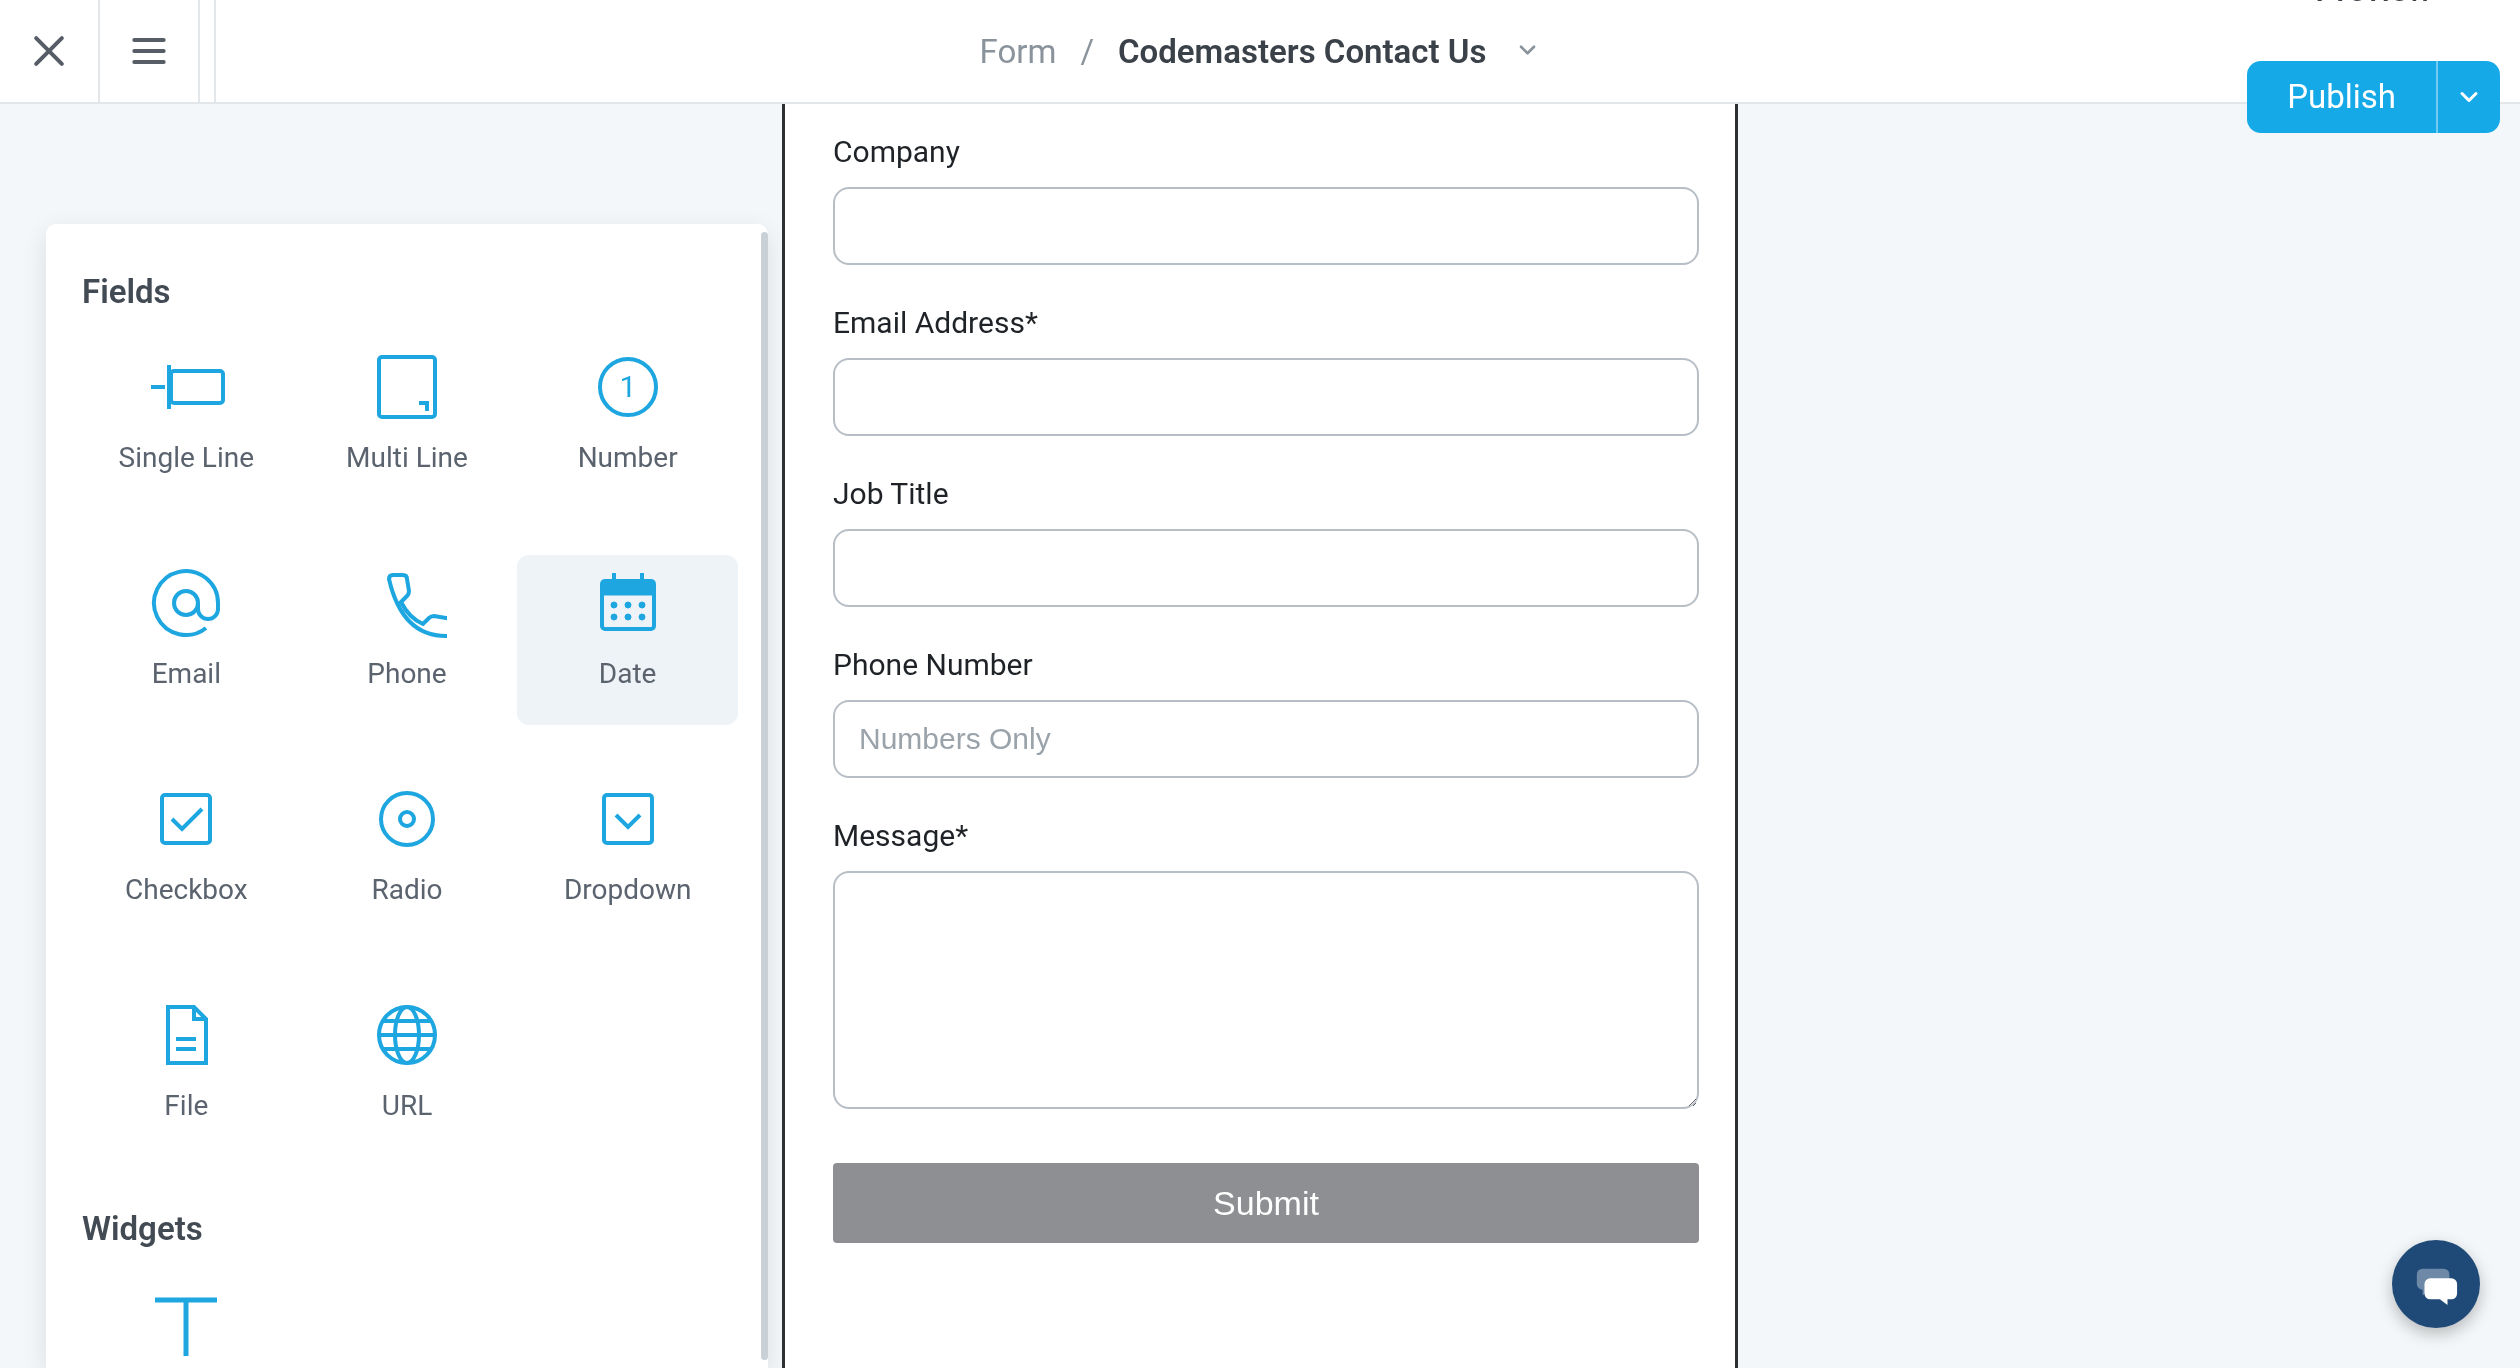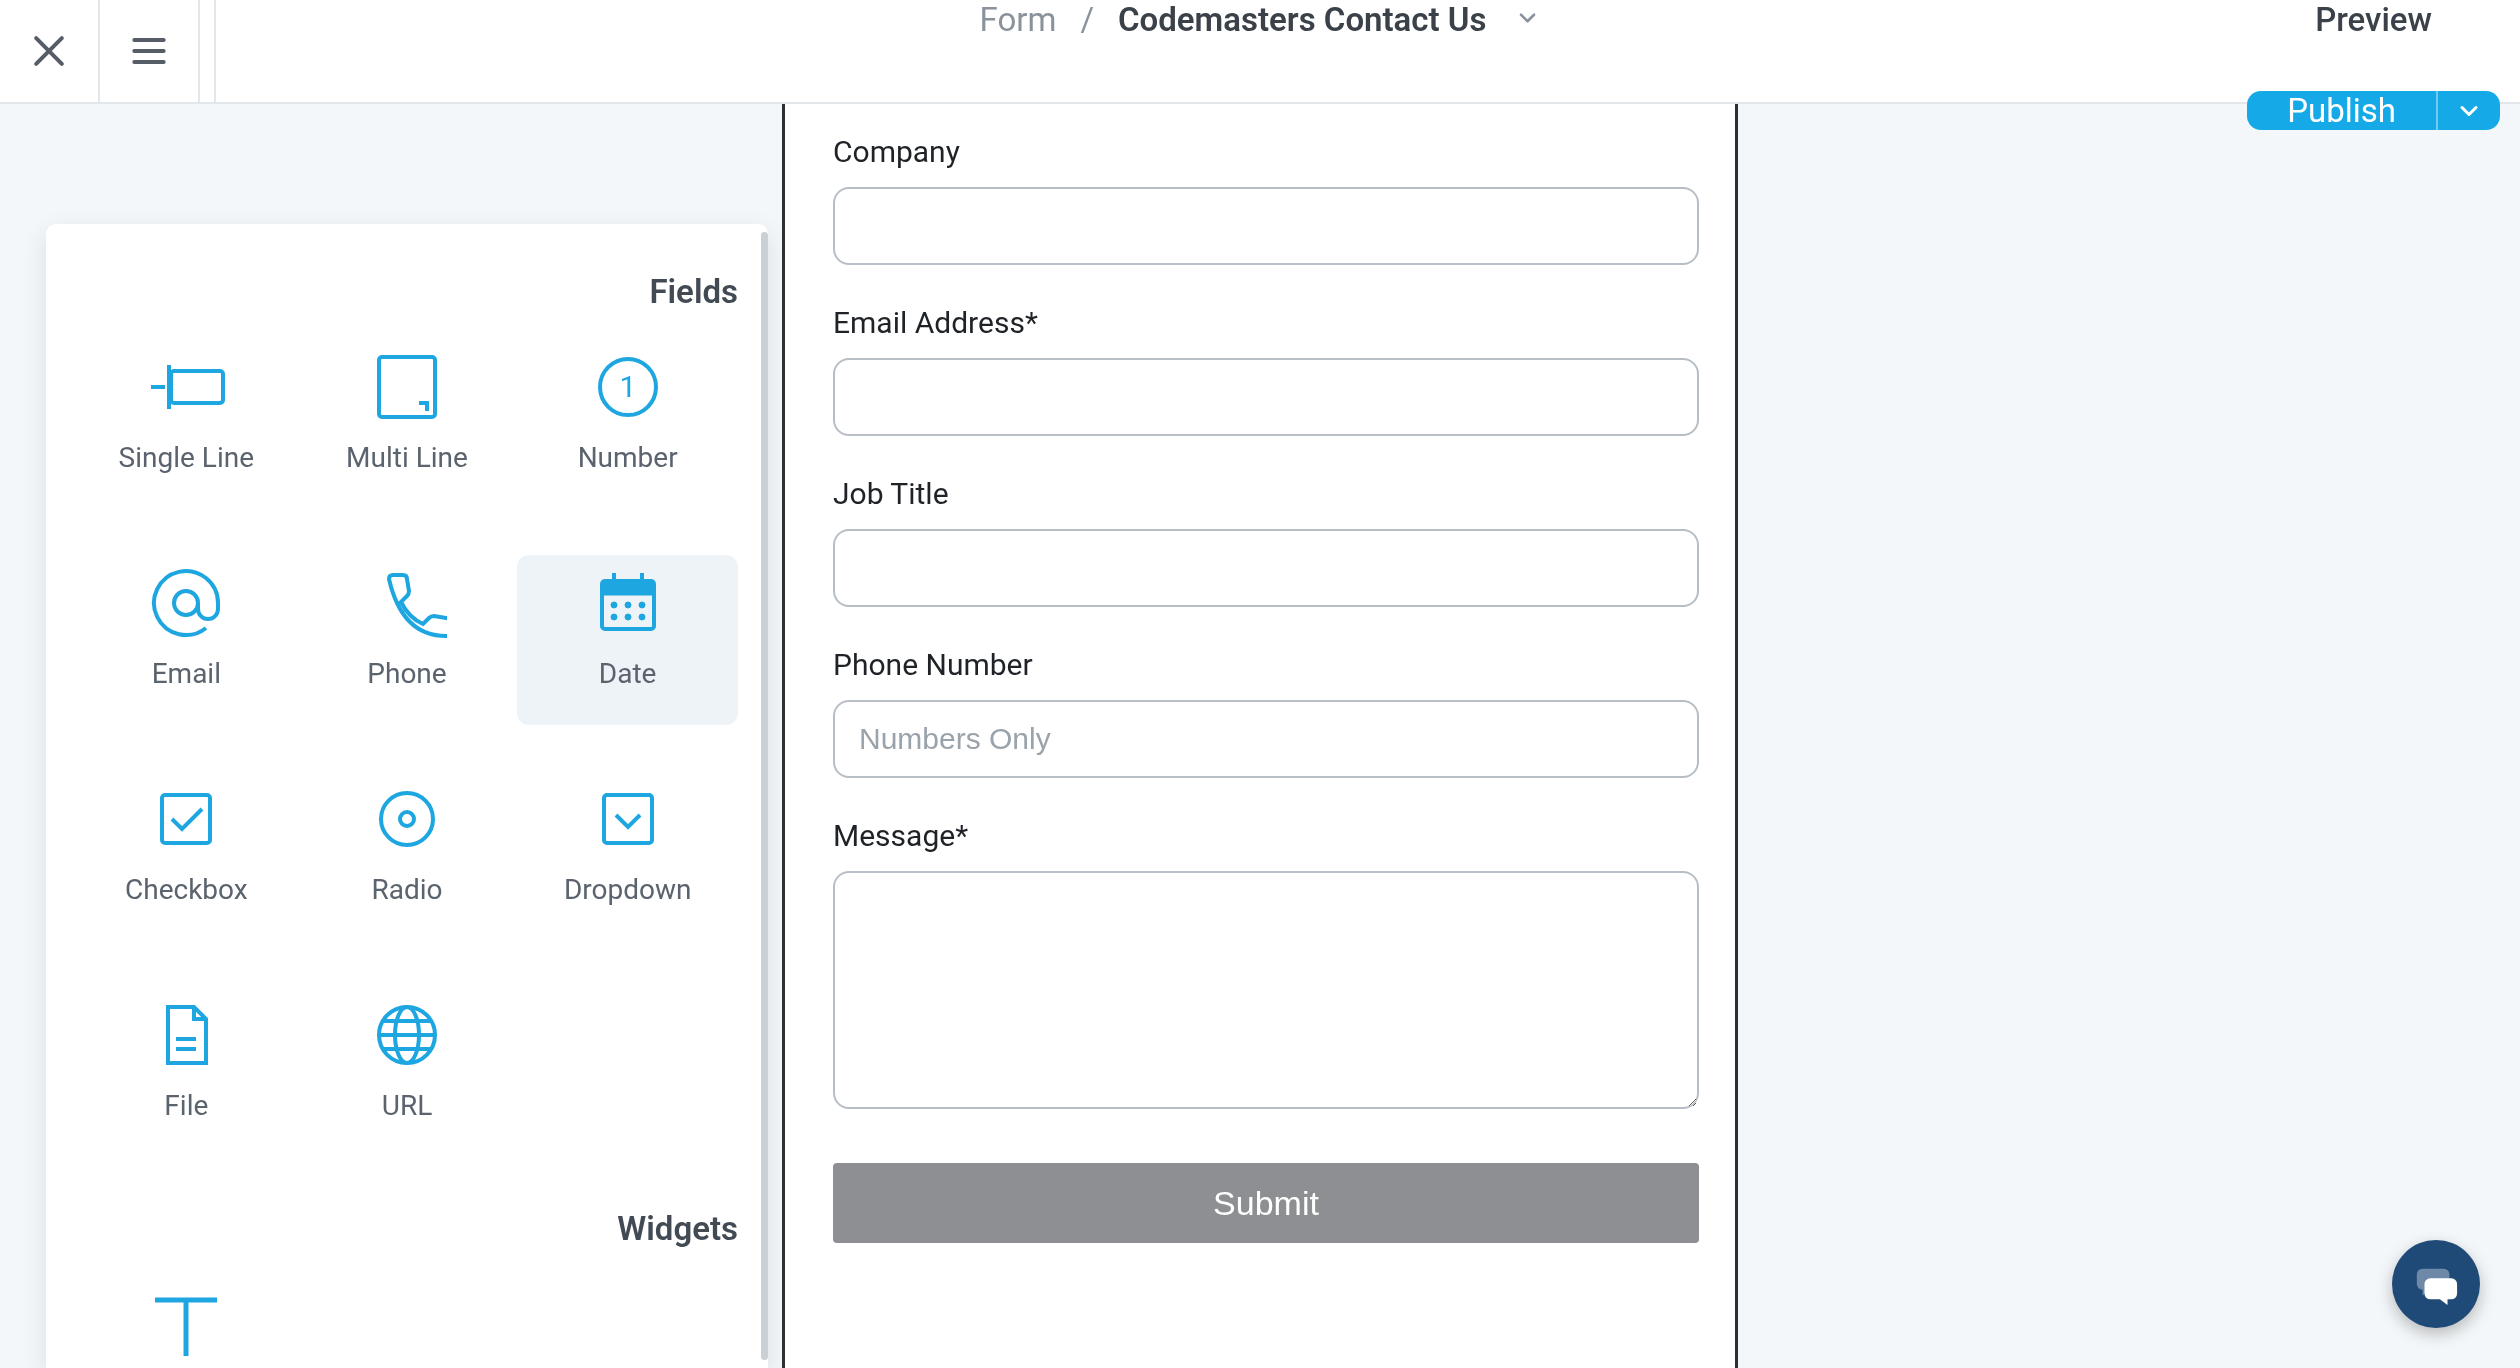--- a/index.html
+++ b/index.html
@@ -2,21 +2,21 @@
 <html><head>
 <meta charset="utf-8">
 <style>
   * { box-sizing: border-box; margin: 0; padding: 0; }
   html, body { width: 2520px; height: 1368px; font-family: -apple-system, "Segoe UI", Roboto, Helvetica, Arial, sans-serif; background: #f4f7f9; overflow: hidden; }
 
   
   .topbar {
     position: absolute; left: 0; top: 0; width: 100%; height: 104px;
     background: #ffffff; border-bottom: 2px solid #e3e7ea;
-    display: flex; 
+    display: flex; align-items: center;
   }
   .tb-left { display: flex; height: 100%; align-items: center; }
   .tb-btn {
     width: 100px; height: 100%; display: flex; align-items: center; justify-content: center;
     border-right: 2px solid #e3e7ea; cursor: pointer;
   }
   .tb-btn svg { stroke: #565d66; }
 
   .tb-center {
     position: absolute; left: 50%; transform: translateX(-50%);
@@ -49,21 +49,21 @@
   
   .sidebar {
     position: absolute; left: 46px; top: 224px; width: 722px; bottom: 0;
     background: #ffffff; border-radius: 10px 10px 0 0; box-shadow: 0 8px 26px rgba(0,0,0,.10);
     padding: 40px 30px 0 30px; overflow: hidden;
   }
   .sidebar::after{
     content:""; position:absolute; right:0; top:8px; bottom:8px; width:7px;
     background:#c9d0d6; border-radius:4px;
   }
-  .group-title { font-size: 33px; font-weight: 600; color: #424a54; margin: 8px 0 28px 6px; text-align: right; }
+  .group-title { font-size: 33px; font-weight: 600; color: #424a54; margin: 8px 0 28px 6px; }
 
   .field-grid {
     display: grid; grid-template-columns: repeat(3, 1fr);
     row-gap: 46px; column-gap: 0; margin-bottom: 52px;
   }
   .field-item {
     display: flex; flex-direction: column; align-items: center; justify-content: flex-start;
     height: 170px; border-radius: 12px; cursor: grab;
   }
   .field-item.hover { background: #eef3f7; }

